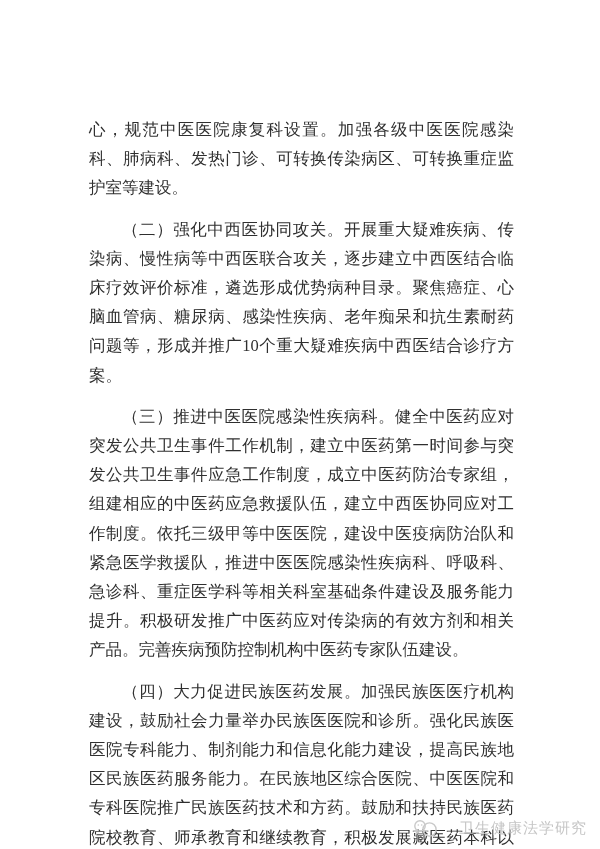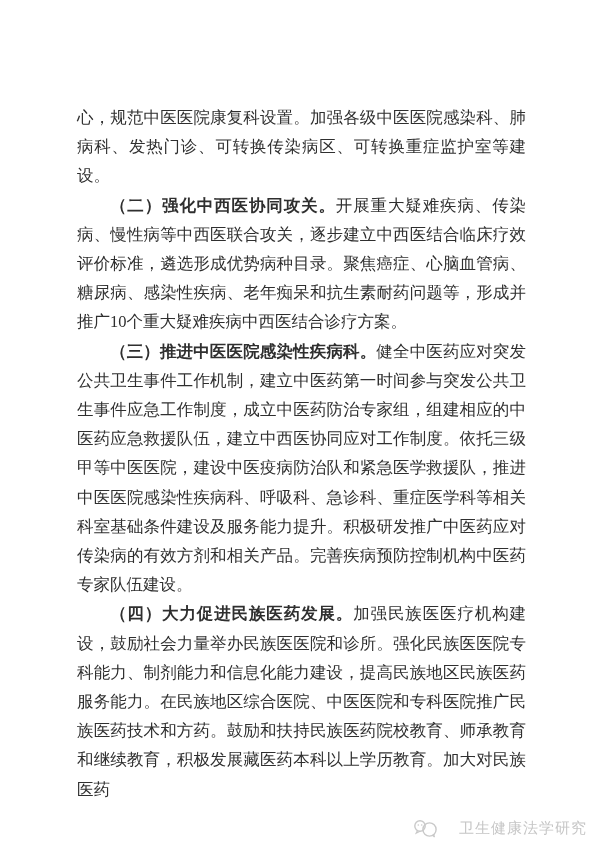--- a/index.html
+++ b/index.html
@@ -19,28 +19,28 @@
     position: absolute;
     left: 77px;
     top: 103px;
     width: 449px;
     color: #2f2f2f;
     font-size: 16.5px;
     line-height: 29.2px;
     text-align: justify;
   }
   .para {
-    margin: 0;
+    margin: 12px;
     text-indent: 2em;
   }
   .para.no-indent {
     text-indent: 0;
   }
   .lead {
-    font-weight: bold;
+    font-weight: normal;
   }
   .watermark {
     position: absolute;
     right: 13px;
     bottom: 11px;
     display: flex;
     align-items: center;
     gap: 20px;
     color: #c6c6c6;
     font-size: 15px;

